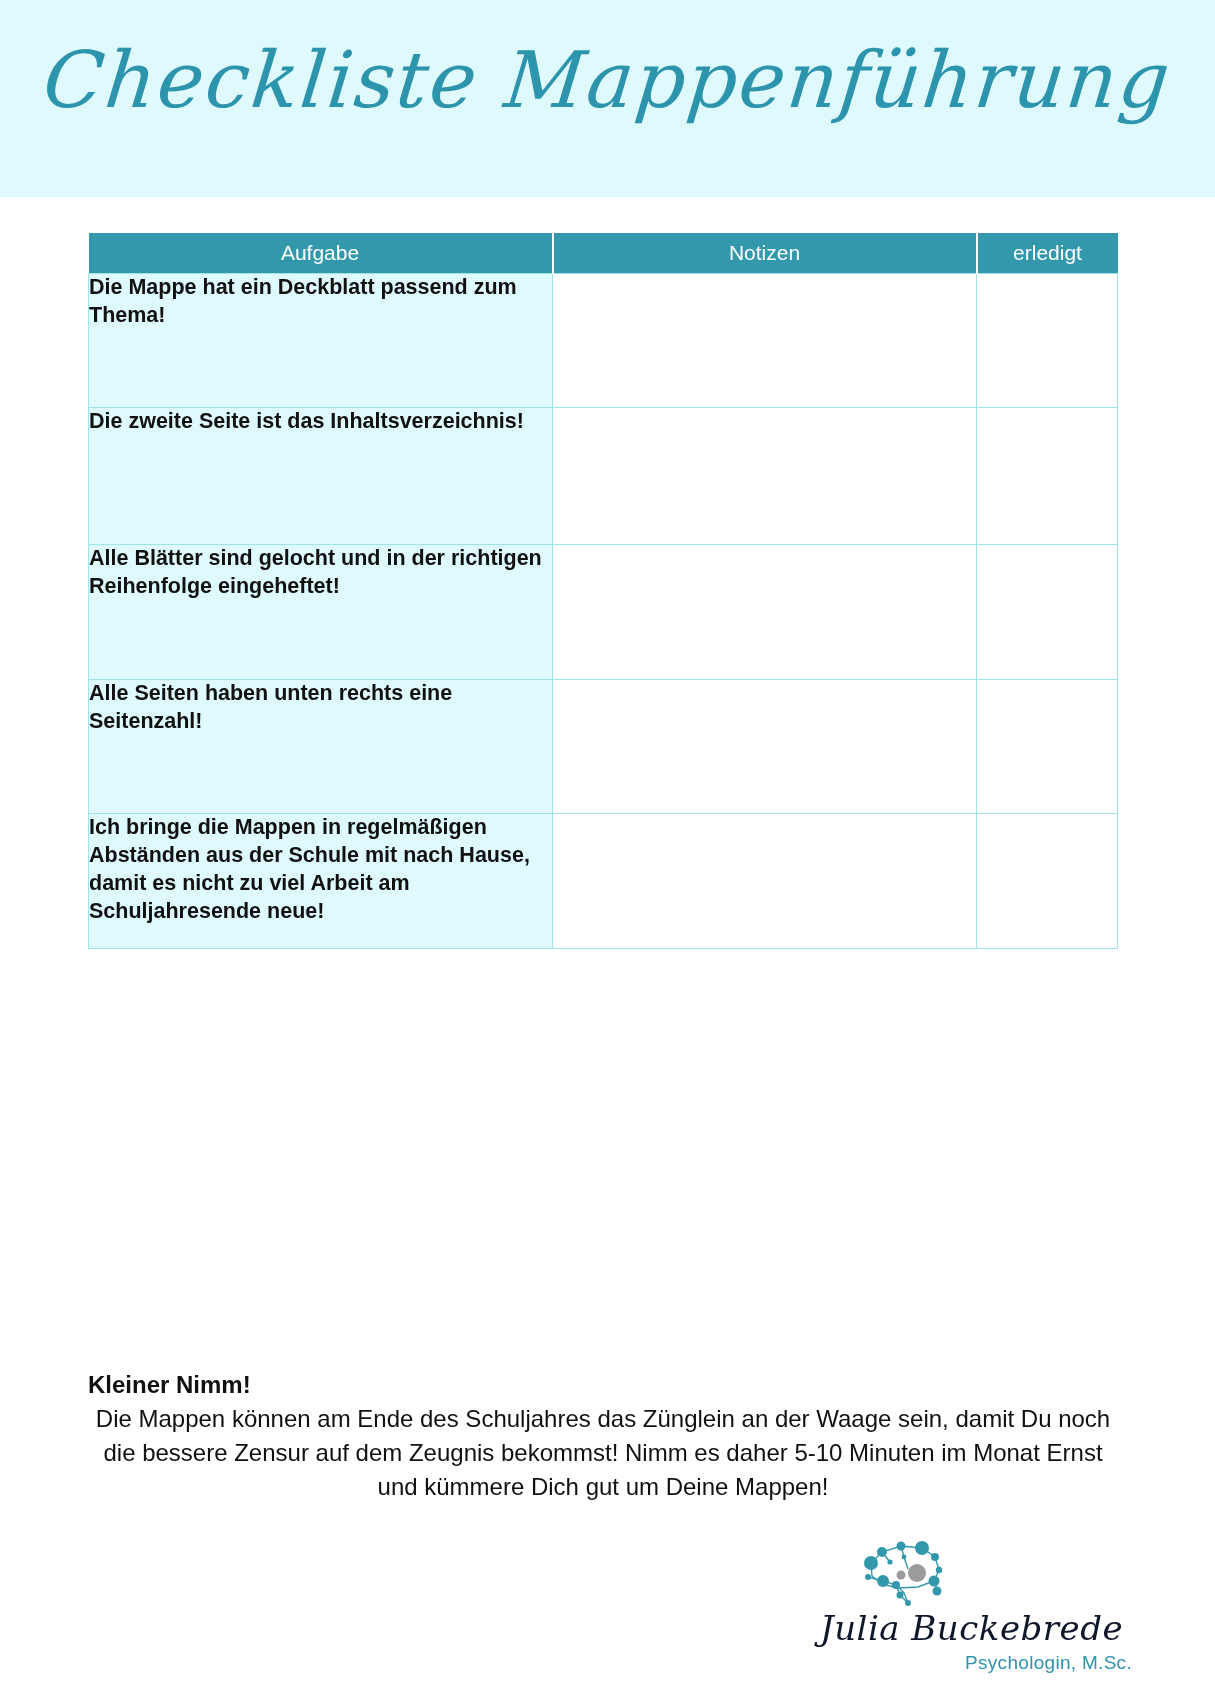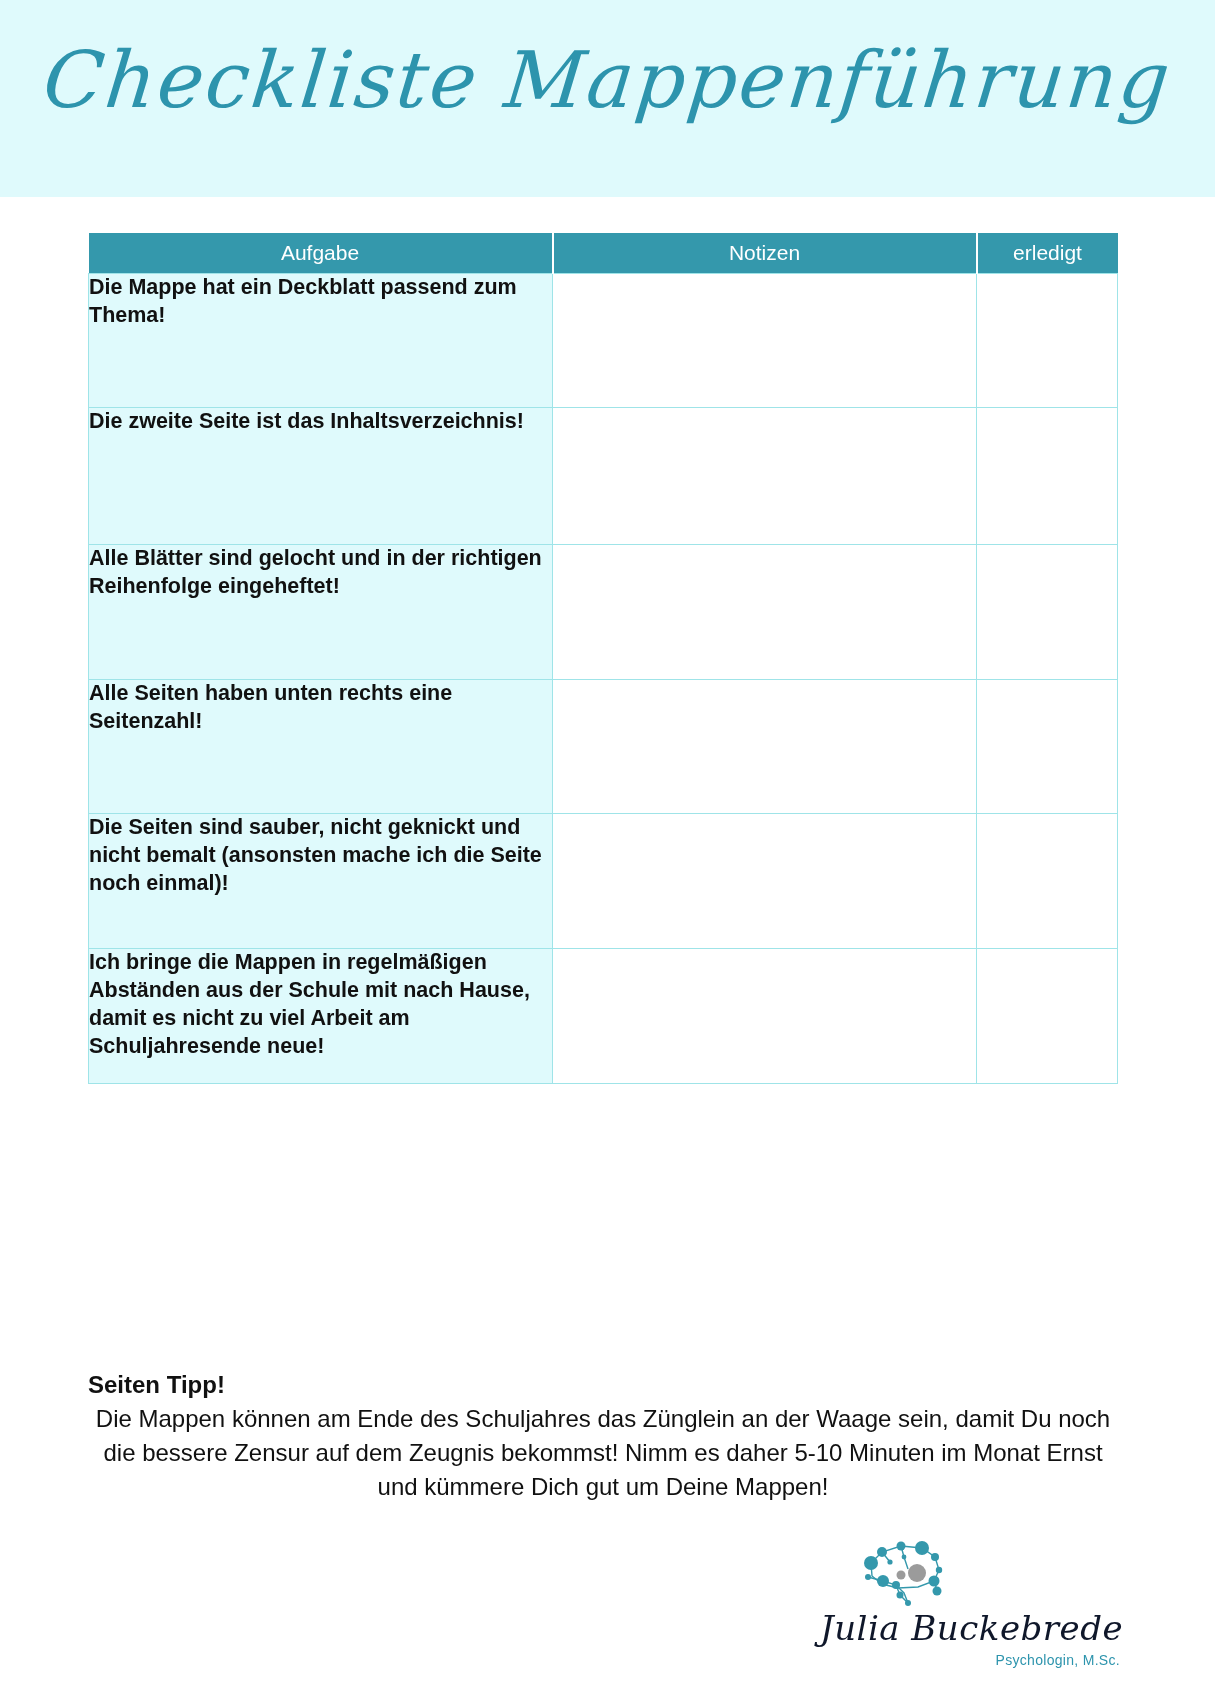--- a/index.html
+++ b/index.html
@@ -125,26 +125,26 @@
     text-align: left;
     color: #0f172a;
     font-family: "DejaVu Serif", serif;
     font-style: italic;
     font-size: 34px;
     letter-spacing: 0.5px;
     white-space: nowrap;
   }
   .logo-sub {
     position: absolute;
-    left: 4px;
+    left: 16px;
     top: 117px;
     width: 296px;
     text-align: right;
     color: #2d94ad;
-    font-size: 14px;
+    font-size: 19px;
     letter-spacing: 0.3px;
   }
 </style>
 </head>
 <body>
 
 <div class="header-band">
   <div class="header-title">Checkliste Mappenführung</div>
 </div>
 
@@ -176,34 +176,29 @@
       <td class="task-cell">Alle Blätter sind gelocht und in der richtigen Reihenfolge eingeheftet!</td>
       <td class="note-cell"></td>
       <td class="done-cell"></td>
     </tr>
     <tr style="height:134px;">
       <td class="task-cell">Alle Seiten haben unten rechts eine Seitenzahl!</td>
       <td class="note-cell"></td>
       <td class="done-cell"></td>
     </tr>
     <tr style="height:135px;">
-      <td class="task-cell">Die Seiten sind sauber, nicht geknickt und nicht bemalt (ansonsten mache ich die Seite noch einmal)!</td>
-      <td class="note-cell"></td>
-      <td class="done-cell"></td>
-    </tr>
-    <tr style="height:135px;">
       <td class="task-cell">Ich bringe die Mappen in regelmäßigen Abständen aus der Schule mit nach Hause, damit es nicht zu viel Arbeit am Schuljahresende neue!</td>
       <td class="note-cell"></td>
       <td class="done-cell"></td>
     </tr>
   </tbody>
 </table>
 
 <div class="tip-block">
-  <span class="tip-heading">Seiten Tipp!</span>
+  <span class="tip-heading">Kleiner Nimm!</span>
   <span class="tip-body">Die Mappen können am Ende des Schuljahres das Zünglein an der Waage sein, damit Du noch die bessere Zensur auf dem Zeugnis bekommst! Nimm es daher 5-10 Minuten im Monat Ernst und kümmere Dich gut um Deine Mappen!</span>
 </div>
 
 <div class="logo-wrap">
   <svg class="logo-graphic" width="160" height="80" viewBox="0 0 160 80">
     <g stroke="#3498ac" stroke-width="1.4" fill="none">
       <path d="M33 28 L44 17 L63 11 L84 13 L97 22 L101 35 L96 46 L80 52 L60 53 L44 49 L34 41 Z"></path>
       <path d="M30 42 L45 46 L58 50 L66 58 L70 68"></path>
       <path d="M58 50 L62 60 L70 68"></path>
       <path d="M96 46 L99 55"></path>

